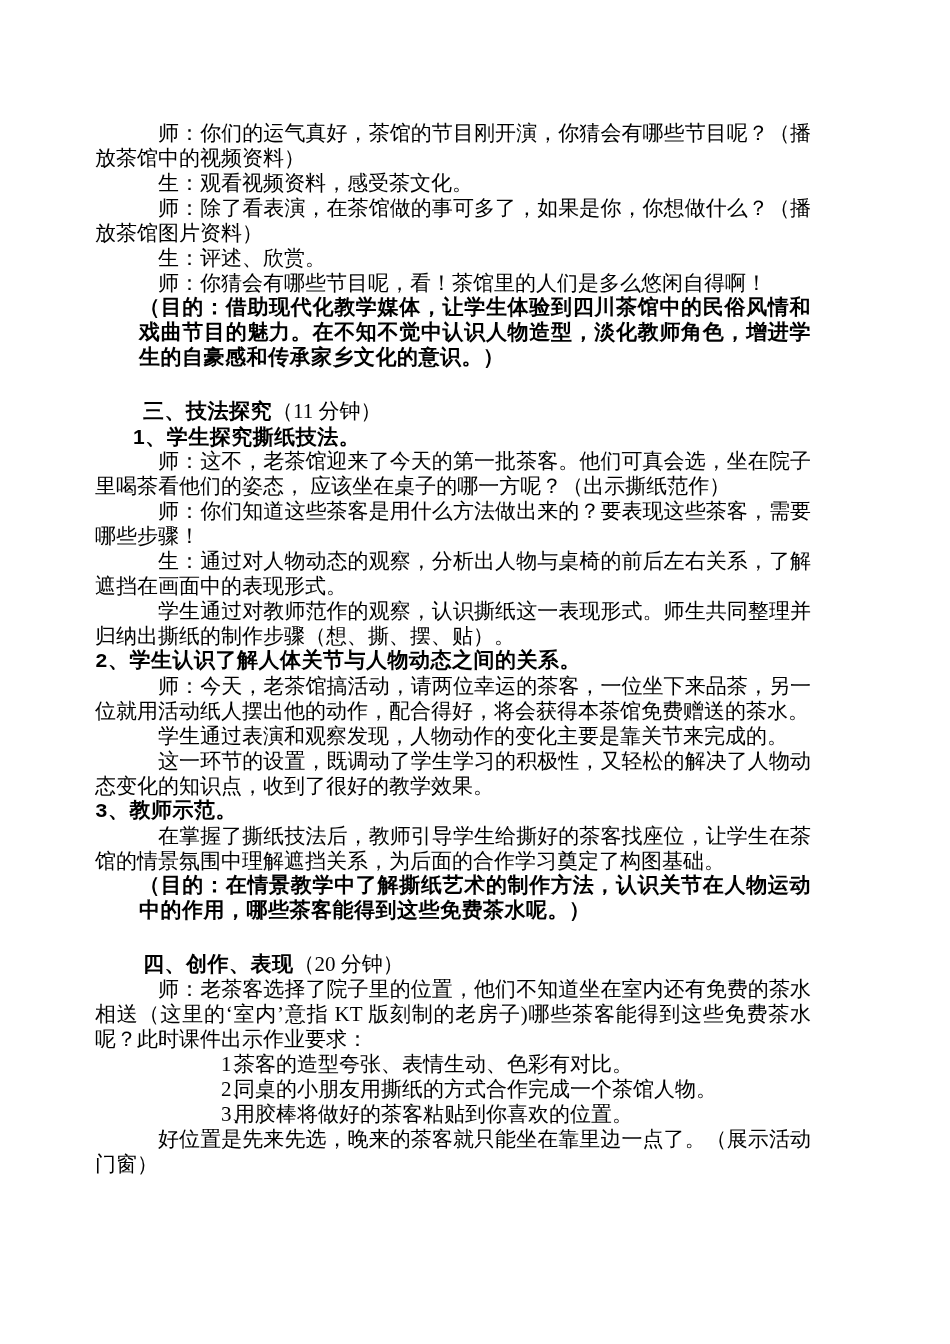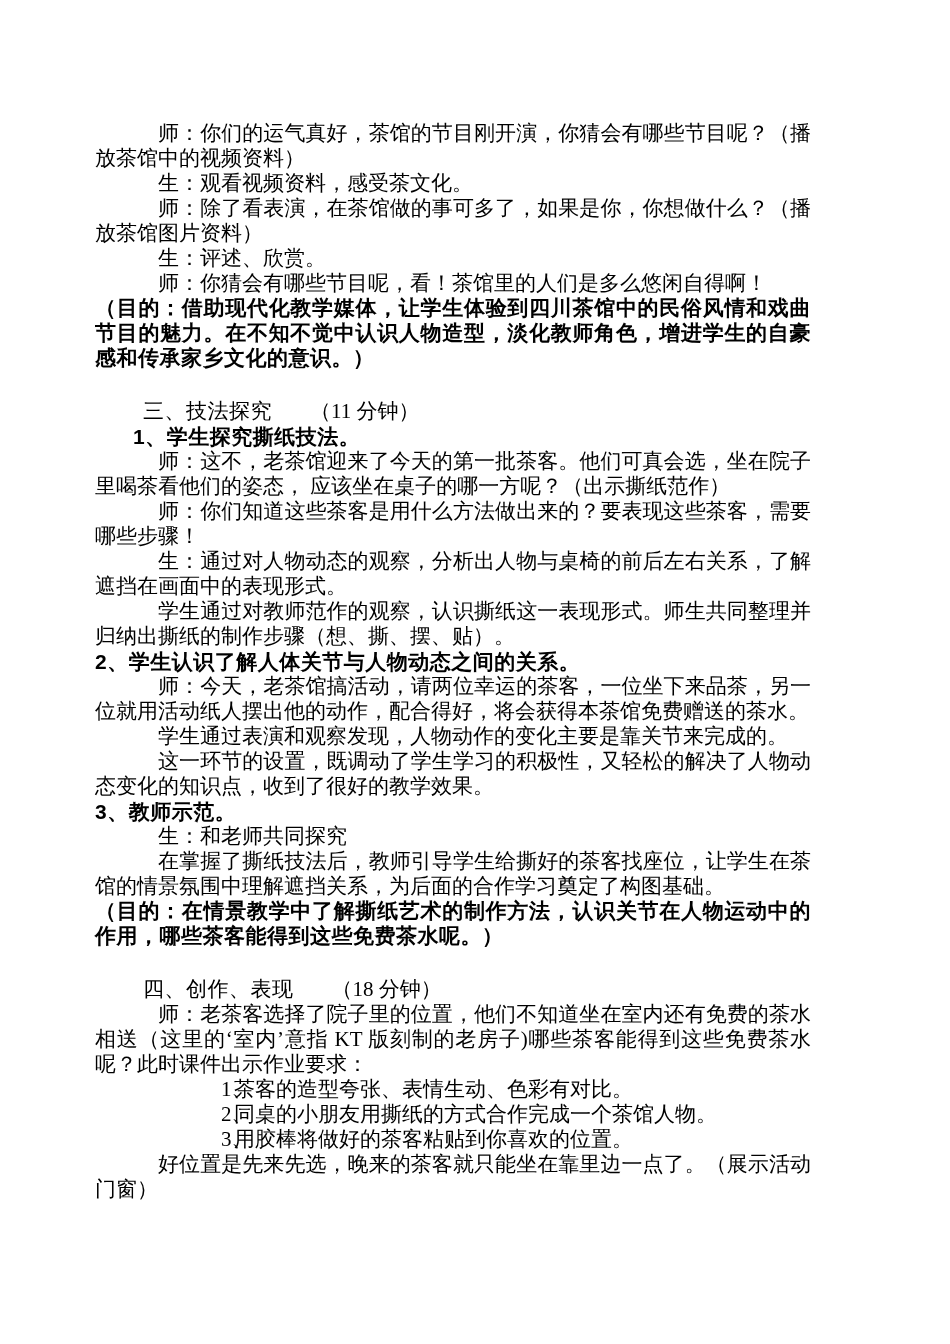--- a/index.html
+++ b/index.html
@@ -22,40 +22,41 @@
     left: 95px;
     top: 121px;
     width: 716px;
     font-size: 21px;
     line-height: 25px;
     text-align: justify;
   }
   .doc p { margin: 0; padding: 0; }
   p.dialogue { text-indent: 63px; }
   p.purpose {
-    font-family: Liberation Serif, serif;
+    font-family: Liberation Mono, monospace;
     font-weight: 700;
     text-indent: 0;
     letter-spacing: 0.5px;
+    margin-left: 44px;
   }
   p.section { margin-top: 27px; text-indent: 48px; }
   p.section .sec-bold {
     font-family: "Liberation Sans", sans-serif;
-    font-weight: 400;
+    font-weight: 700;
     letter-spacing: 0.5px;
   }
-  p.section .sec-normal { font-weight: 400; margin-left: 38px; }
+  p.section .sec-normal { font-weight: 400; }
   p.sub1 {
     font-family: "Liberation Sans", sans-serif;
     font-weight: 700;
     text-indent: 38px;
     letter-spacing: 0.5px;
   }
   p.sub {
-    font-family: Liberation Sans, sans-serif;
+    font-family: Liberation Mono, monospace;
     font-weight: 700;
     text-indent: 0;
     letter-spacing: 0.5px;
   }
   p.list { text-indent: 63px; }
   p.list .num { display: inline-block; width: 76px; }
 </style>
 </head>
 <body>
 
@@ -71,23 +72,22 @@
       <p class="sub1">1、学生探究撕纸技法。</p>
       <p class="dialogue">师：这不，老茶馆迎来了今天的第一批茶客。他们可真会选，坐在院子里喝茶看他们的姿态， 应该坐在桌子的哪一方呢？（出示撕纸范作）</p>
       <p class="dialogue">师：你们知道这些茶客是用什么方法做出来的？要表现这些茶客，需要哪些步骤！</p>
       <p class="dialogue">生：通过对人物动态的观察，分析出人物与桌椅的前后左右关系，了解遮挡在画面中的表现形式。</p>
       <p class="dialogue">学生通过对教师范作的观察，认识撕纸这一表现形式。师生共同整理并归纳出撕纸的制作步骤（想、撕、摆、贴）。</p>
       <p class="sub">2、学生认识了解人体关节与人物动态之间的关系。</p>
       <p class="dialogue">师：今天，老茶馆搞活动，请两位幸运的茶客，一位坐下来品茶，另一位就用活动纸人摆出他的动作，配合得好，将会获得本茶馆免费赠送的茶水。</p>
       <p class="dialogue">学生通过表演和观察发现，人物动作的变化主要是靠关节来完成的。</p>
       <p class="dialogue">这一环节的设置，既调动了学生学习的积极性，又轻松的解决了人物动态变化的知识点，收到了很好的教学效果。</p>
       <p class="sub">3、教师示范。</p>
-      <p class="dialogue">生：和老师共同探究</p>
       <p class="dialogue">在掌握了撕纸技法后，教师引导学生给撕好的茶客找座位，让学生在茶馆的情景氛围中理解遮挡关系，为后面的合作学习奠定了构图基础。</p>
       <p class="purpose">（目的：在情景教学中了解撕纸艺术的制作方法，认识关节在人物运动中的作用，哪些茶客能得到这些免费茶水呢。）</p>
-      <p class="section"><span class="sec-bold">四、创作、表现</span><span class="sec-normal">（18 分钟）</span></p>
+      <p class="section"><span class="sec-bold">四、创作、表现</span><span class="sec-normal">（20 分钟）</span></p>
       <p class="dialogue">师：老茶客选择了院子里的位置，他们不知道坐在室内还有免费的茶水相送（这里的‘室内’意指 KT 版刻制的老房子)哪些茶客能得到这些免费茶水呢？此时课件出示作业要求：</p>
       <p class="list"><span class="num">1、</span><span class="txt">茶客的造型夸张、表情生动、色彩有对比。</span></p>
       <p class="list"><span class="num">2、</span><span class="txt">同桌的小朋友用撕纸的方式合作完成一个茶馆人物。</span></p>
       <p class="list"><span class="num">3、</span><span class="txt">用胶棒将做好的茶客粘贴到你喜欢的位置。</span></p>
       <p class="dialogue">好位置是先来先选，晚来的茶客就只能坐在靠里边一点了。（展示活动门窗）</p>
     </div>
 </div>
 
 </body></html>

